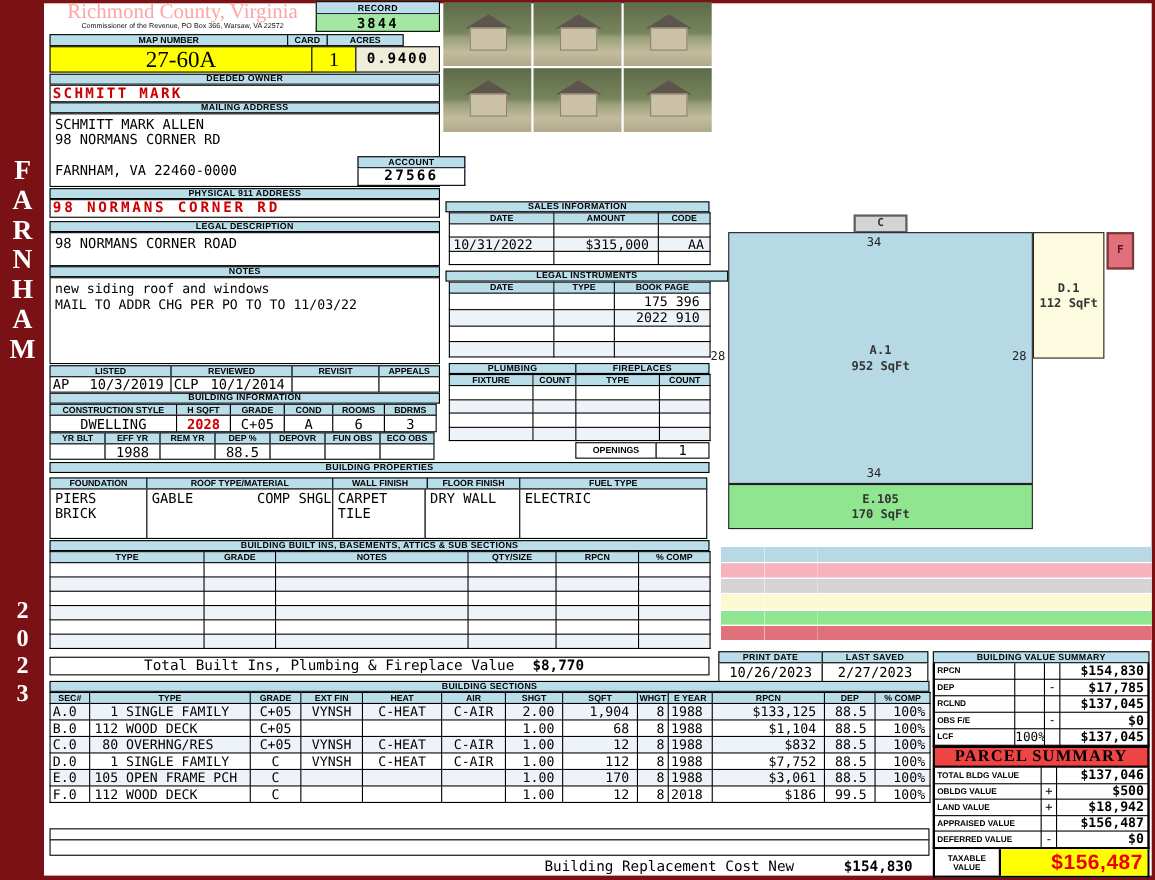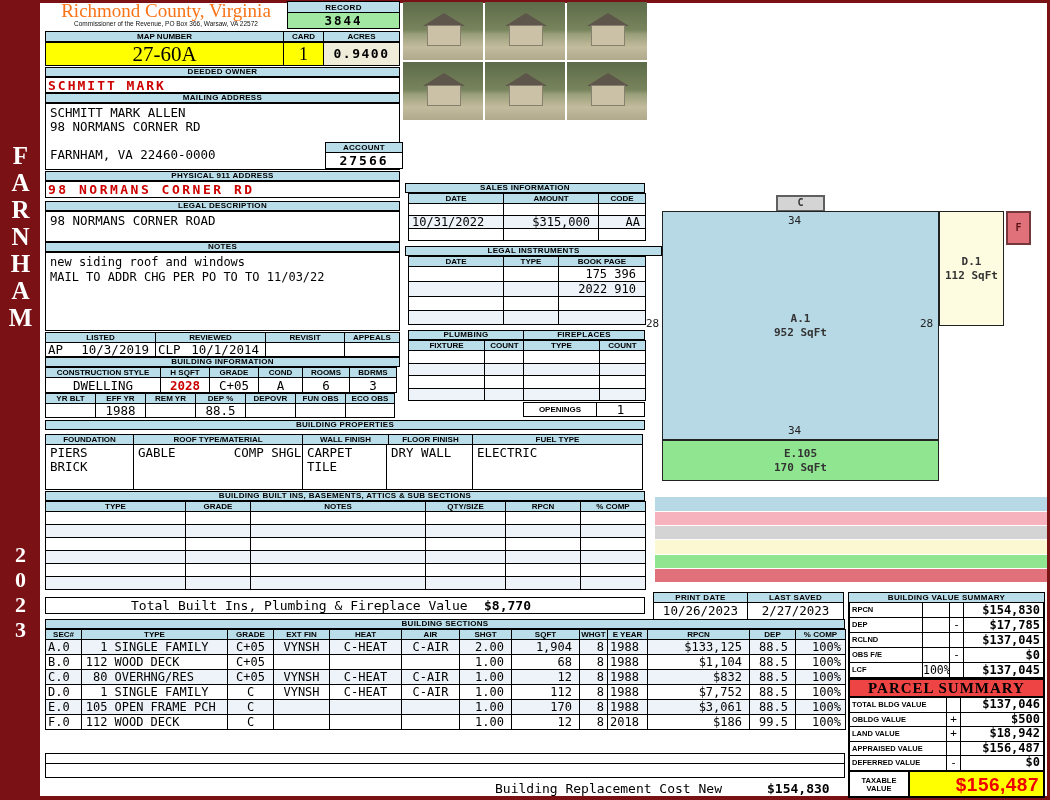--- a/index.html
+++ b/index.html
@@ -73,43 +73,43 @@
   .c-eyear{text-align:left;padding-left:2px}
   .c-rpcn,.c-dep{text-align:right;padding-right:7px}
   .c-comp{text-align:right;padding-right:4px}
 
   #legend-tbl{left:655px;top:497px;width:392px;background:transparent}
   #legend-tbl td{border:none;border-bottom:1px solid #fff;height:14.3px;line-height:14.3px;font-weight:bold;color:#1a1a1a;font-size:12px}
   .c-lsec{padding-left:6px}
 
   
   #county-hdr{position:absolute;left:45px;top:1px;width:242px;height:29px;text-align:center;overflow:hidden}
-  .ctitle{font-family:"Liberation Serif","DejaVu Serif",serif;font-size:19px;line-height:19px;color:#f97316}
+  .ctitle{font-family:"Liberation Serif","DejaVu Serif",serif;font-size:19px;line-height:19px;color:#fca5a5}
   .csub{font-size:6.5px;color:#111}
   #record-box{position:absolute;left:287px;top:1px;width:113px}
   #record-box .bar{position:static;width:100%;height:12px;line-height:11px}
   .rec-val{height:16px;border:1px solid #000;border-top:none;background:#a2e8a2;text-align:center;
     font-weight:bold;font-size:12.5px;line-height:15px;letter-spacing:2px}
 
   
-  #map-hrow{left:45px;top:31px;width:355px}
+  #map-hrow{left:45px;top:31px;width:322px}
   #map-vrow{left:45px;top:42px;width:355px}
   .map-h1{width:239px}.map-h2{width:41px}.map-h3{width:77px}
   #map-vrow .vcell{height:24px;text-align:center}
   .map-val{width:239px;background:#ffff00;font-family:"Liberation Serif","DejaVu Serif",serif;font-size:21px;line-height:22px}
   .card-val{width:41px;background:#ffff00;font-family:"Liberation Serif","DejaVu Serif",serif;font-size:18px;line-height:22px}
   .acres-val{width:77px;background:#efecda;font-weight:bold;font-size:13px;line-height:22px;letter-spacing:1.5px}
 
   
   #deeded-bar{left:45px;top:67px;width:355px}
   #deeded-val{left:45px;top:77px;width:355px;height:16px;color:#cc0000;font-weight:bold;
     line-height:15px;padding-left:2px;letter-spacing:2px;font-size:13px}
   #mailing-bar{left:45px;top:93px;width:355px}
   #mailing-box{left:45px;top:103px;width:355px;height:67px;padding:2px 4px;font-size:12.5px}
-  #account-box{position:absolute;left:325px;top:142px;width:78px;background:#6d28d9}
+  #account-box{position:absolute;left:325px;top:142px;width:98px;background:#6d28d9}
   #account-box .bar{position:static;width:100%;height:11px;line-height:10px}
   .acct-val{height:16px;border:1px solid #000;border-top:none;background:#fff;text-align:center;
     font-family:"DejaVu Sans Mono","Liberation Mono",monospace;font-weight:bold;font-size:13px;line-height:15px;letter-spacing:2px}
   #phys-bar{left:45px;top:171px;width:355px}
   #phys-val{left:45px;top:181px;width:355px;height:17px;color:#cc0000;font-weight:bold;font-size:13px;
     line-height:16px;padding-left:2px;letter-spacing:2.5px}
   #legal-bar{left:45px;top:201px;width:355px}
   #legal-box{left:45px;top:211px;width:355px;height:31px;padding:1px 4px}
   #notes-bar{left:45px;top:242px;width:355px}
   #notes-box{left:45px;top:252px;width:355px;height:79px;padding:2px 4px;font-size:12px}

